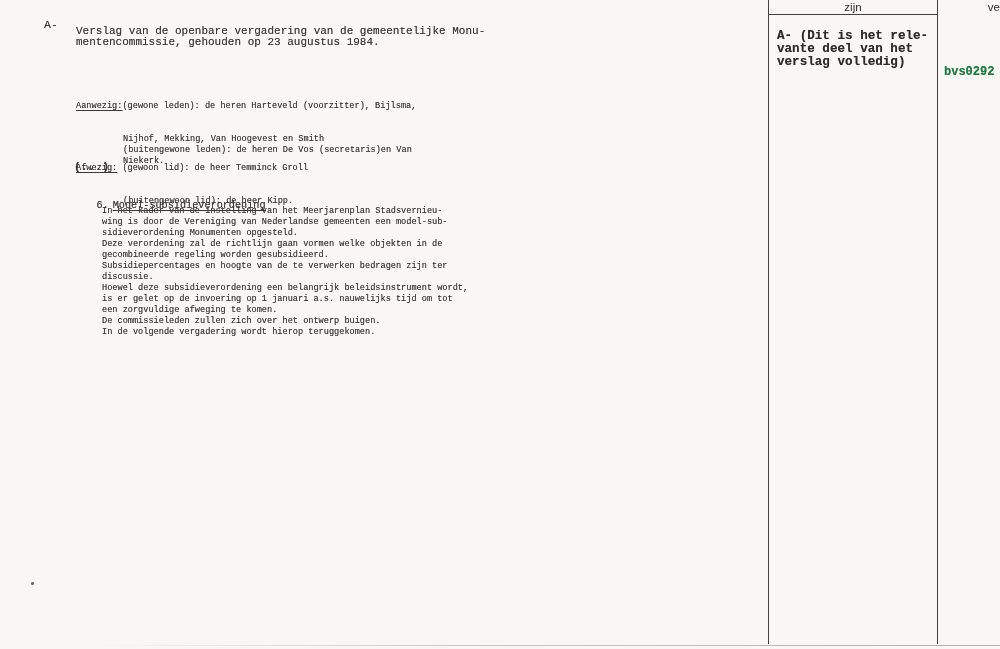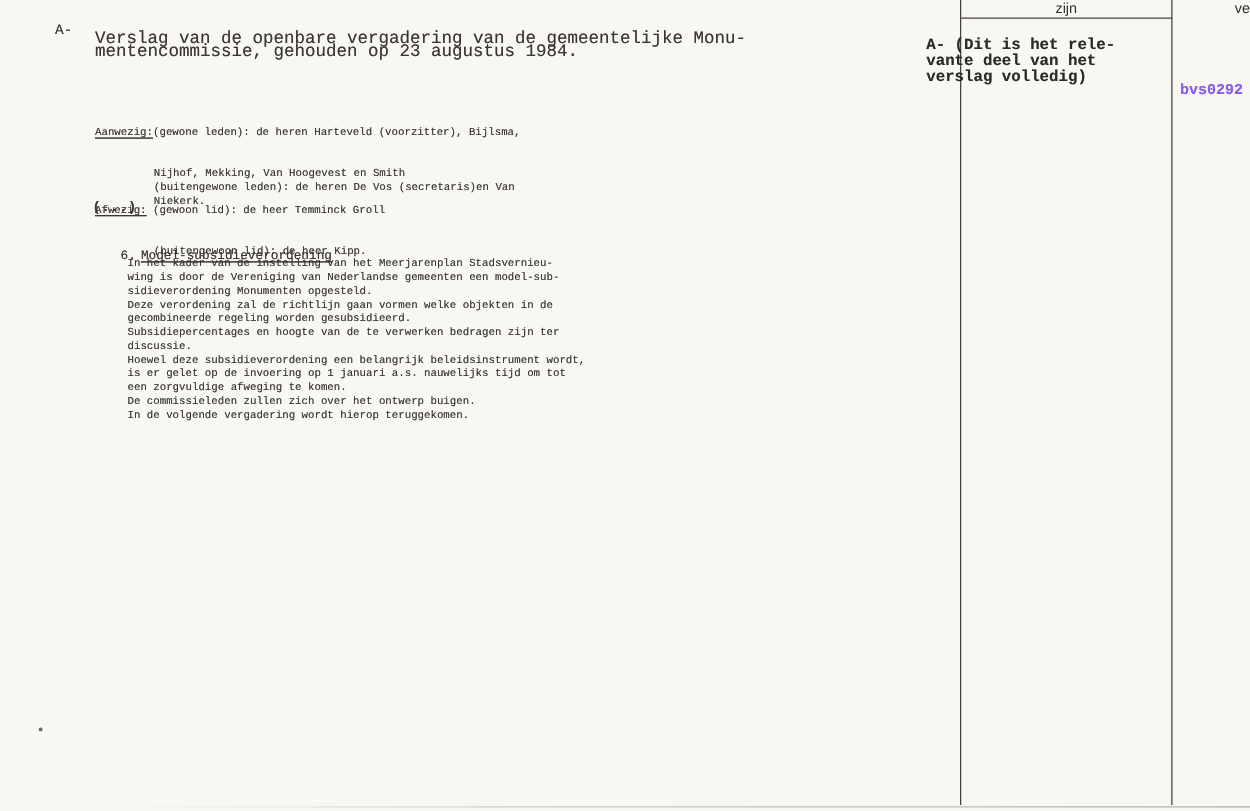--- a/index.html
+++ b/index.html
@@ -14,21 +14,21 @@
   .tw{ 
     font-family:"Liberation Mono","DejaVu Sans Mono",monospace;
     color:#3a3733;
     text-shadow:0 0 0.5px rgba(58,55,51,0.55);
     white-space:pre;
   }
   .abs{position:absolute;}
   .u{text-decoration:underline;text-decoration-thickness:1px;text-underline-offset:2px;}
 
   .a-label{left:44px;top:18px;font-size:11.5px;}
-  .doc-title{left:76px;top:26px;font-size:14px;line-height:11.4px;}
+  .doc-title{left:76px;top:26px;font-size:11px;line-height:11.4px;}
 
   .attendance{left:76px;top:79px;font-size:8.6px;line-height:11px;}
   .absence{left:76px;top:141px;font-size:8.6px;line-height:11px;}
   .first-line{white-space:pre;}
   .cont{white-space:pre;margin-left:47px;}
 
   .ellipsis{left:74px;top:161px;font-size:11px;font-weight:bold;letter-spacing:0.5px;}
 
   .section-heading{left:72px;top:189px;font-size:10.2px;}
   .section-heading .h-text{margin-left:4px;}
@@ -40,22 +40,22 @@
   .vrule-2{left:937px;top:0;height:644px;}
   .hrule{position:absolute;left:769px;top:14px;width:169px;height:1.3px;background:#45423d;}
   .col-header{
     position:absolute;top:1px;
     font-family:"Liberation Sans","DejaVu Sans",sans-serif;
     font-size:11.5px;color:#2e2e2e;text-align:center;
   }
   .col-header-bron{left:769px;width:168px;}
   .col-header-verwerkt{left:939px;width:61px;margin-left:40px;}
 
-  .bron-note{left:741px;top:30px;font-size:12.6px;line-height:13.1px;font-weight:bold;color:#2d2b28;}
-  .verwerkt-code{left:944px;top:65px;font-size:12px;font-weight:bold;color:#8b5cf6;}
+  .bron-note{left:777px;top:30px;font-size:12.6px;line-height:13.1px;font-weight:bold;color:#2d2b28;}
+  .verwerkt-code{left:944px;top:65px;font-size:12px;font-weight:bold;color:#15803d;}
 
   .speck{position:absolute;left:31px;top:582px;width:2.5px;height:2.5px;border-radius:50%;background:#55524e;opacity:.85;}
   .bottom-scan-line{
     position:absolute;left:90px;top:645px;width:910px;height:1.2px;
     background:linear-gradient(to right, rgba(120,114,106,0), rgba(120,114,106,0.35) 40%, rgba(110,105,98,0.5));
   }
 </style>
 </head>
 <body>
 

